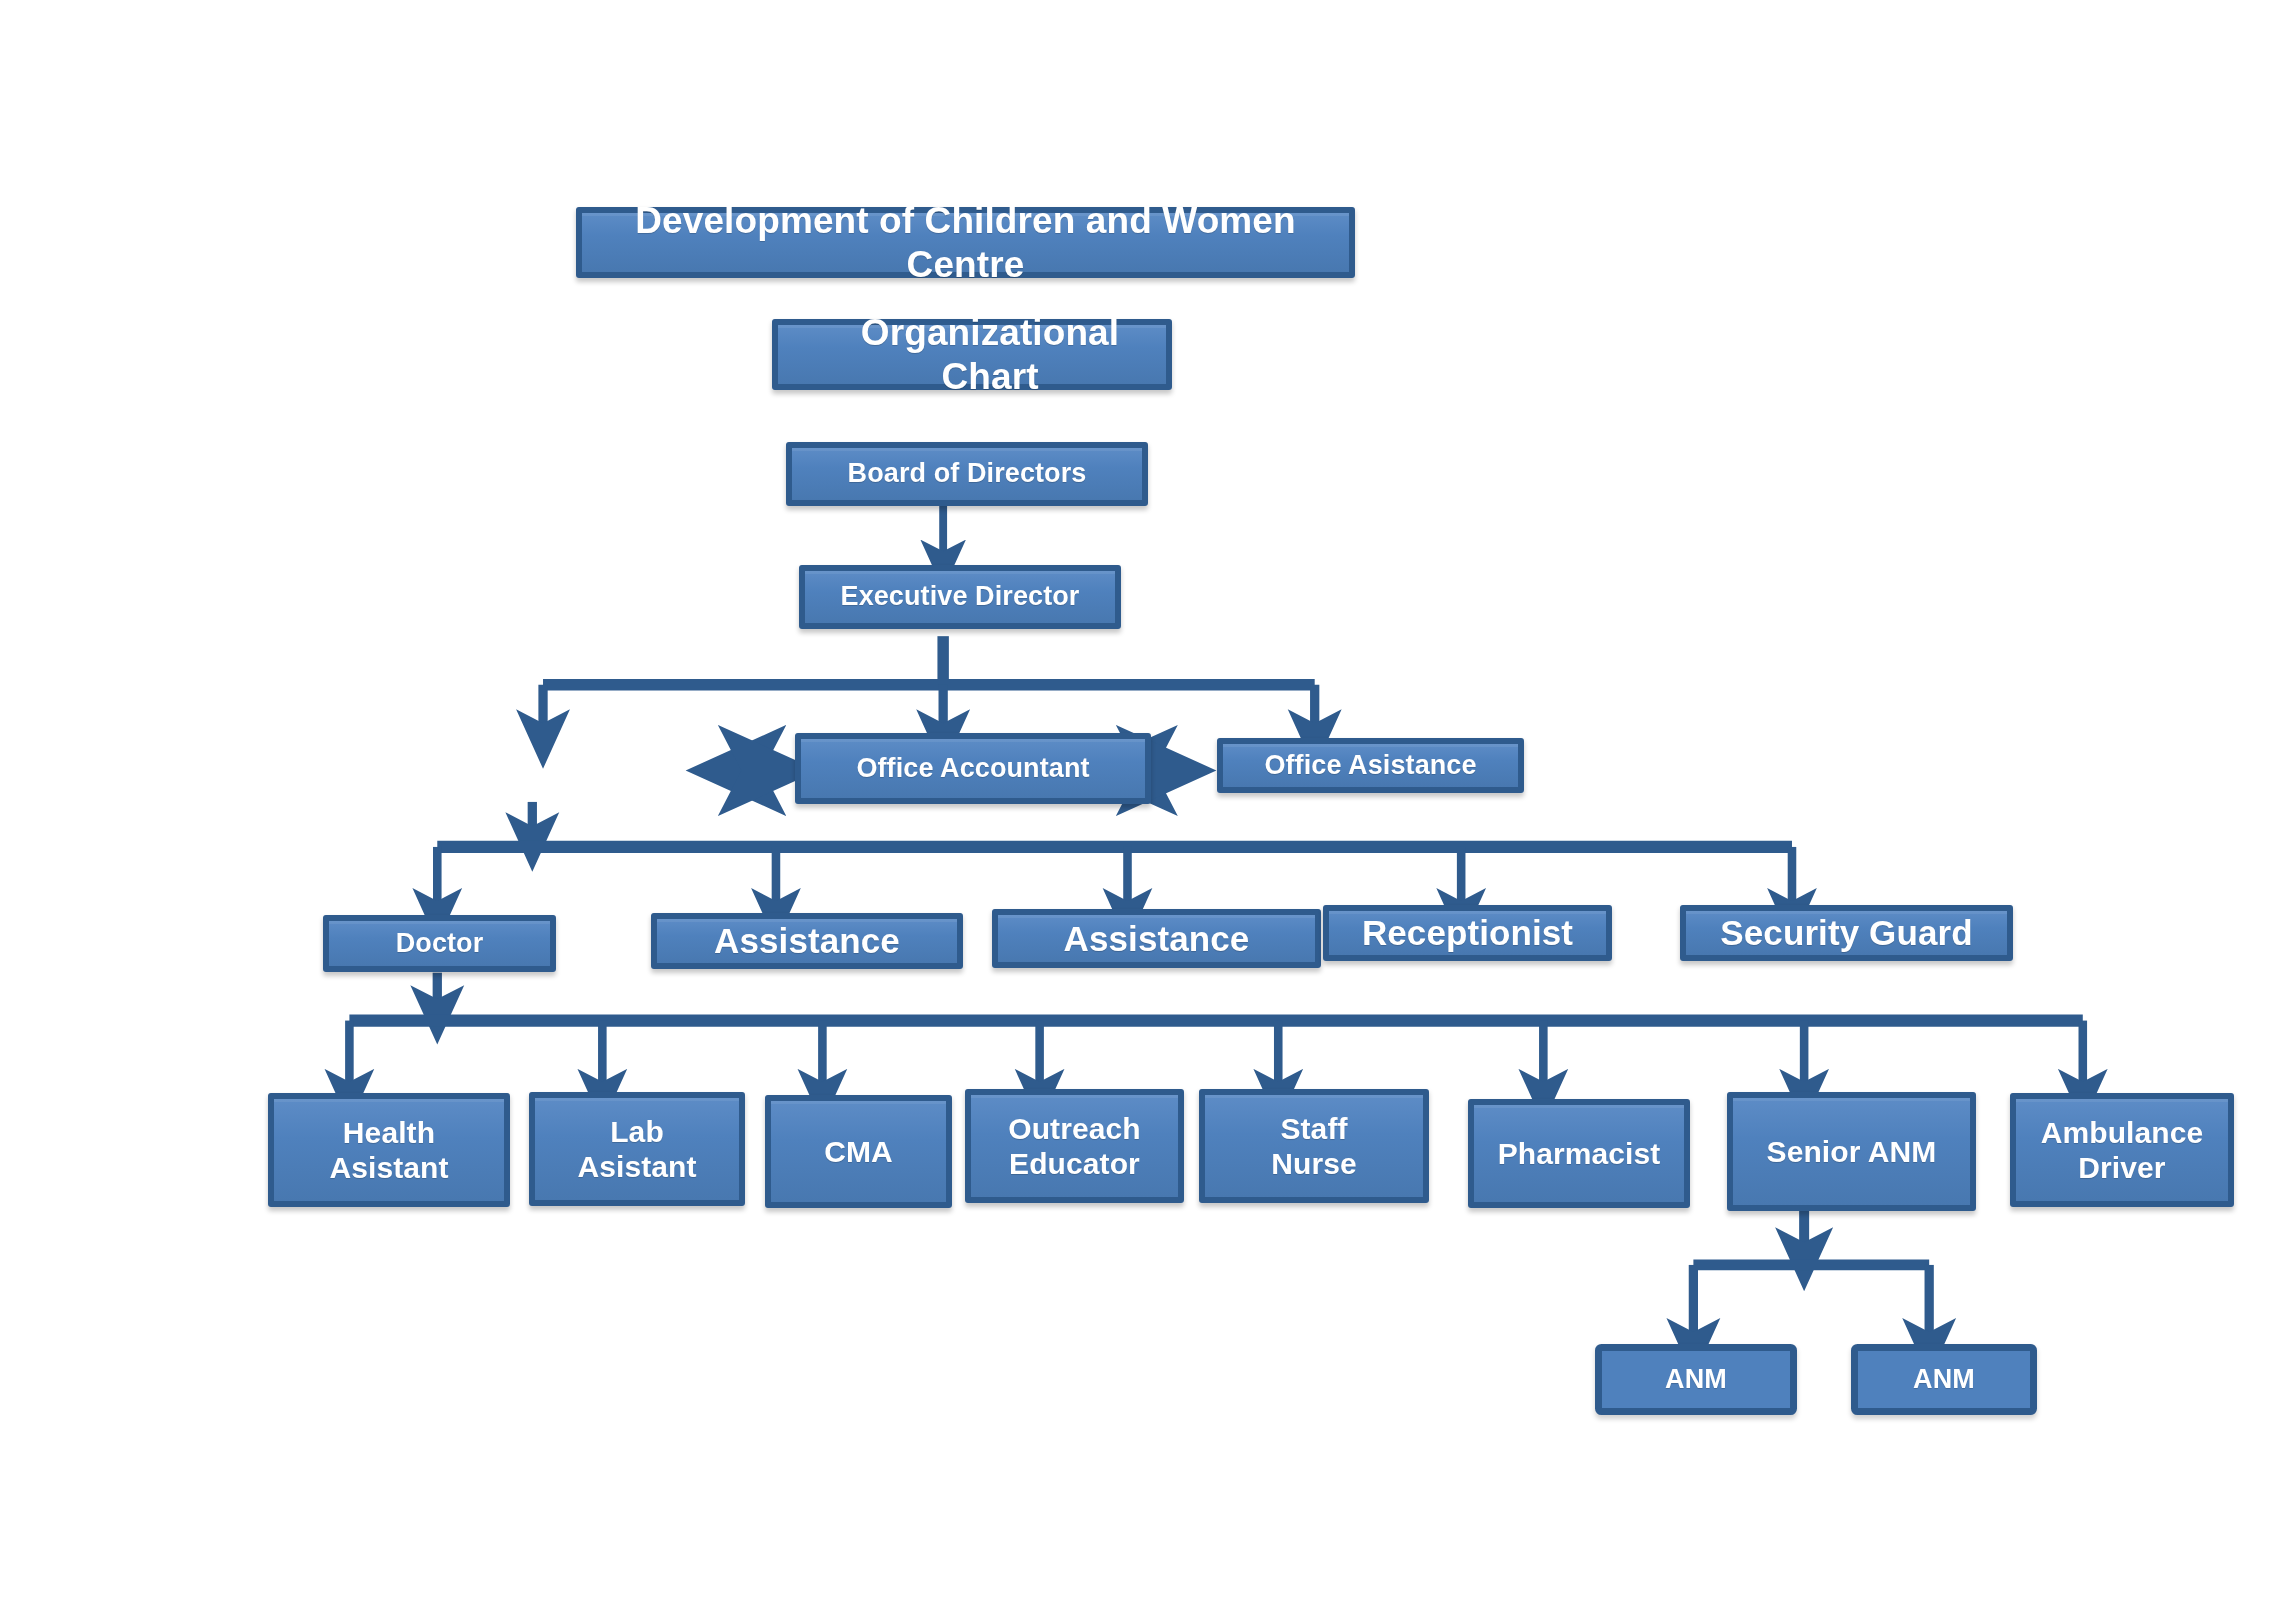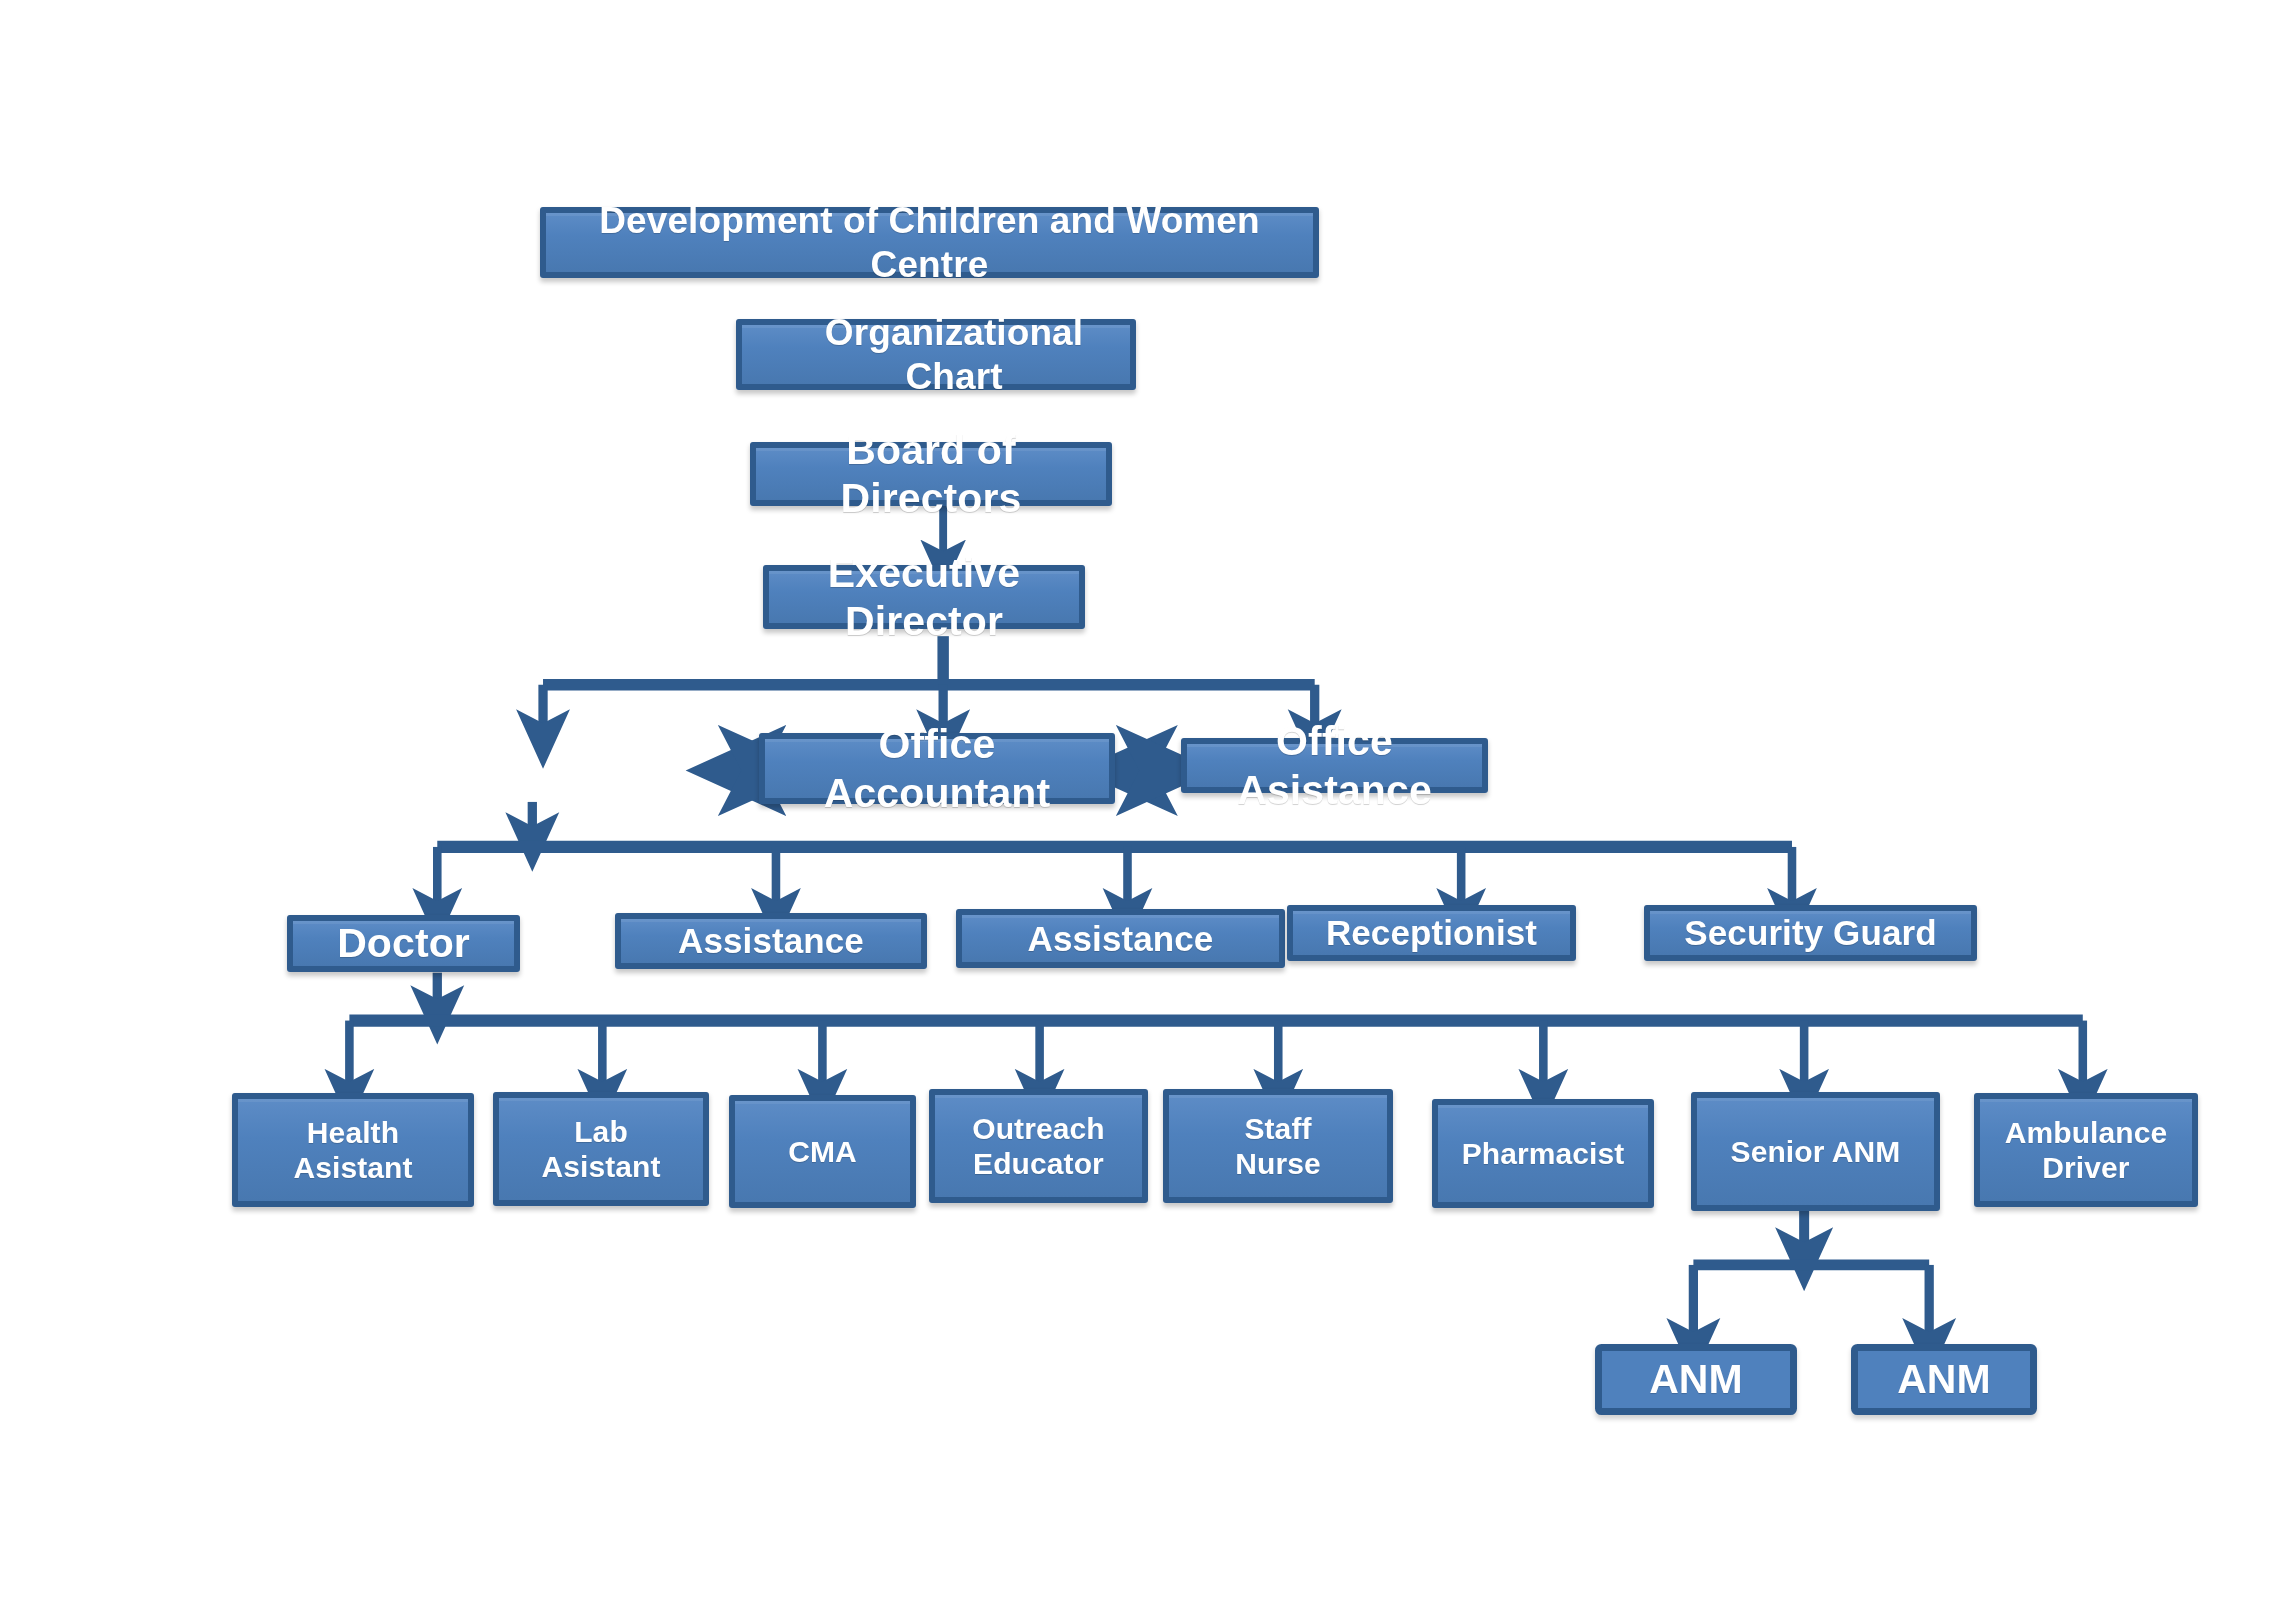--- a/index.html
+++ b/index.html
@@ -48,30 +48,31 @@
   }
   .node .label {
     display: block;
     padding: 0 7.1px;
     white-space: pre-line;
   }
   
   .node.bevel {
     background:
       linear-gradient(180deg, #5d8cc6 0%, #4f81bd 38%, #4878b0 100%);
+    margin-left: 36px;
   }
   .node.flat {
     background: #4f81bd;
     border-width: 7.1px;
     border-radius: 6.4px;
     box-shadow: 0 3.6px 5px rgba(0,0,0,0.18);
   }
   
   .fs-52 { font-size: 37px; }
-  .fs-46 { font-size: 41px; }
+  .fs-46 { font-size: 27px; }
   .fs-44 { font-size: 35px; }
   .fs-42 { font-size: 30px; }
 </style>
 </head>
 <body>
 
 <div id="canvas">
 
   <svg id="connectors" viewBox="0 0 3212 2247" width="2295" height="1606" xmlns="http://www.w3.org/2000/svg">
     <defs>

